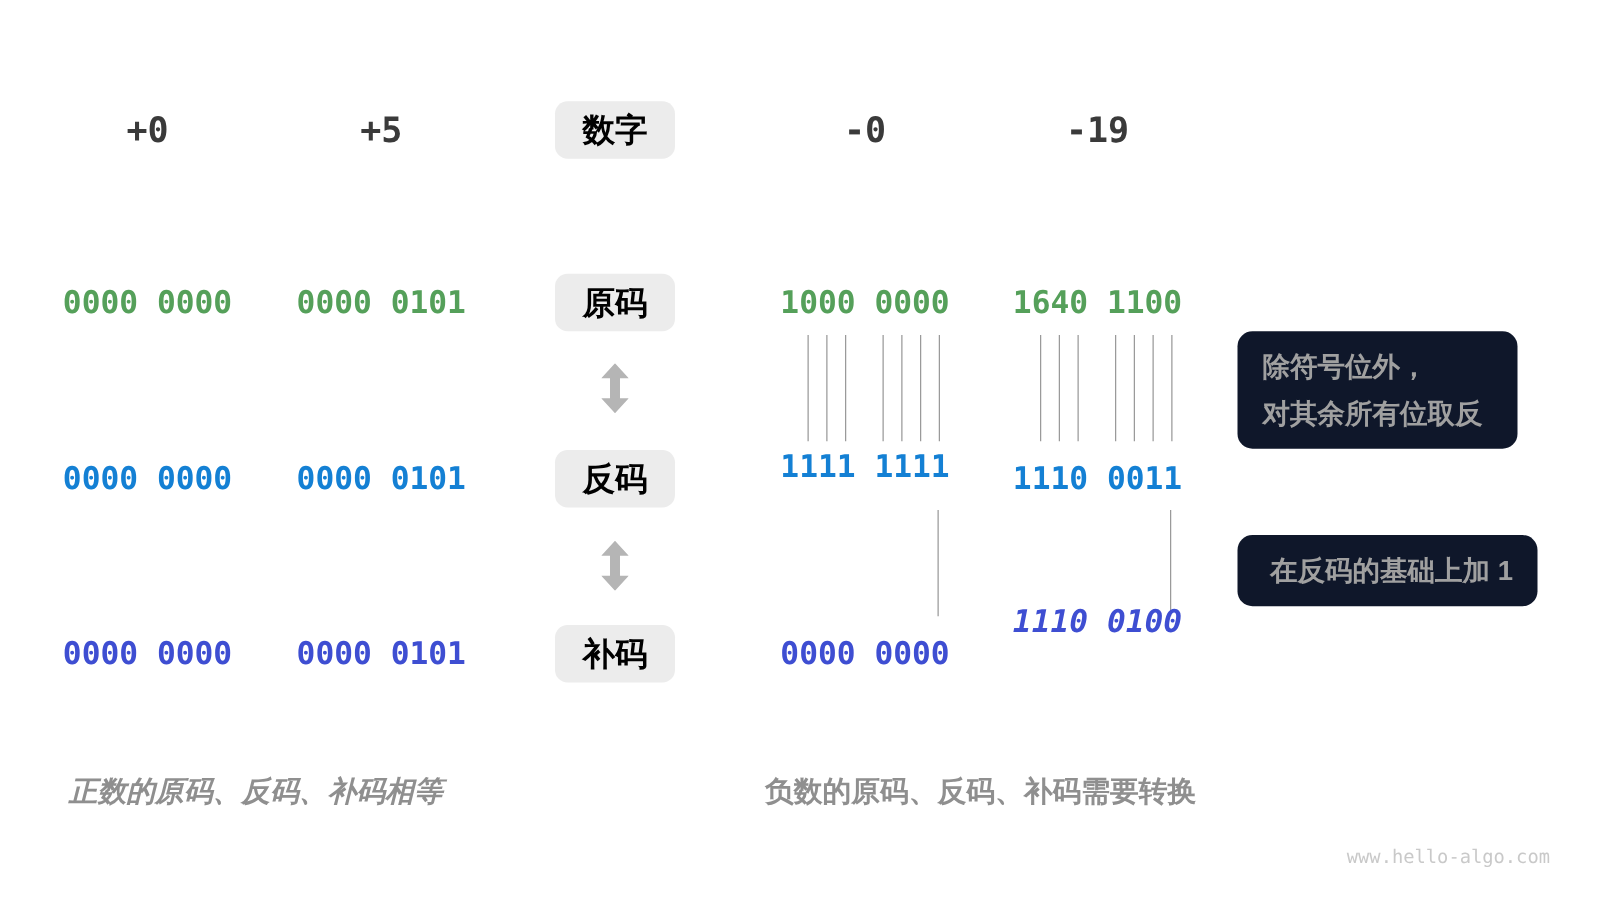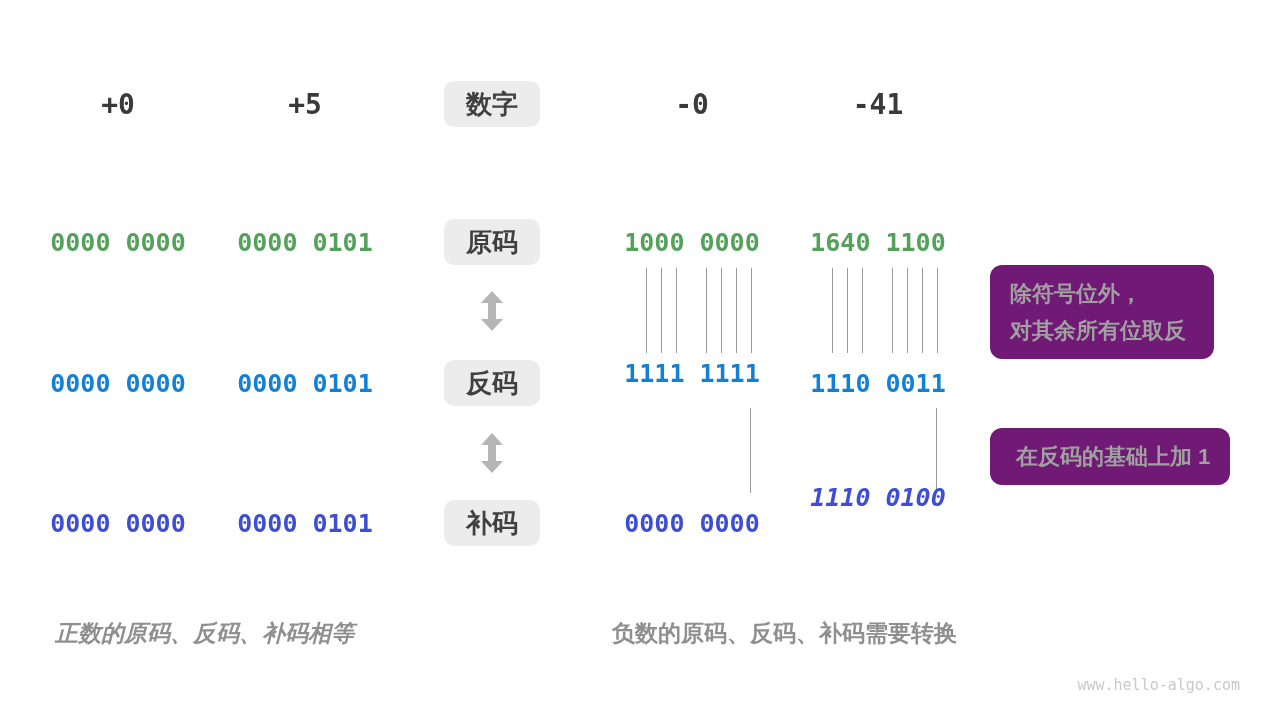--- a/index.html
+++ b/index.html
@@ -30,33 +30,33 @@
     width: 96px;
     height: 46px;
     background: #ececec;
     border-radius: 10px;
     display: flex;
     align-items: center;
     justify-content: center;
     font-size: 26px;
     font-weight: bold;
     font-family: "Liberation Sans", sans-serif;
-    color: #404040;
+    color: #000000;
   }
   .vline {
     position: absolute;
     width: 1px;
     background: #9a9a9a;
   }
   .tick { top: 268px; height: 85px; }
   .plusline { top: 408px; height: 85px; }
   .arrow { position: absolute; transform: translate(-50%, -50%); }
   .note {
     position: absolute;
-    background: #701a75;
+    background: #0f172a;
     border-radius: 12px;
     color: #a0a0a0;
     font-weight: bold;
     font-size: 22px;
     line-height: 37px;
     padding: 10px 20px;
     white-space: pre-line;
   }
   .caption {
     position: absolute;
@@ -76,21 +76,21 @@
 </style>
 </head>
 <body>
 
 <div class="canvas">
 
   <div class="cell hdr" style="left:118px; top:104px;">+0</div>
   <div class="cell hdr" style="left:305px; top:104px;">+5</div>
   <div class="tag" style="left:492px; top:104px;">数字</div>
   <div class="cell hdr" style="left:692px; top:104px;">-0</div>
-  <div class="cell hdr" style="left:878px; top:104px;">-41</div>
+  <div class="cell hdr" style="left:878px; top:104px;">-19</div>
 
   <div class="cell green" style="left:118px; top:242px;">0000 0000</div>
   <div class="cell green" style="left:305px; top:242px;">0000 0101</div>
   <div class="tag green" style="left:492px; top:242px;">原码</div>
   <div class="cell green" style="left:692px; top:242px;">1000 0000</div>
   <div class="cell green" style="left:878px; top:242px;">1640 1100</div>
 
   <div class="vline tick" style="left:646px;"></div>
   <div class="vline tick" style="left:661px;"></div>
   <div class="vline tick" style="left:676px;"></div>

